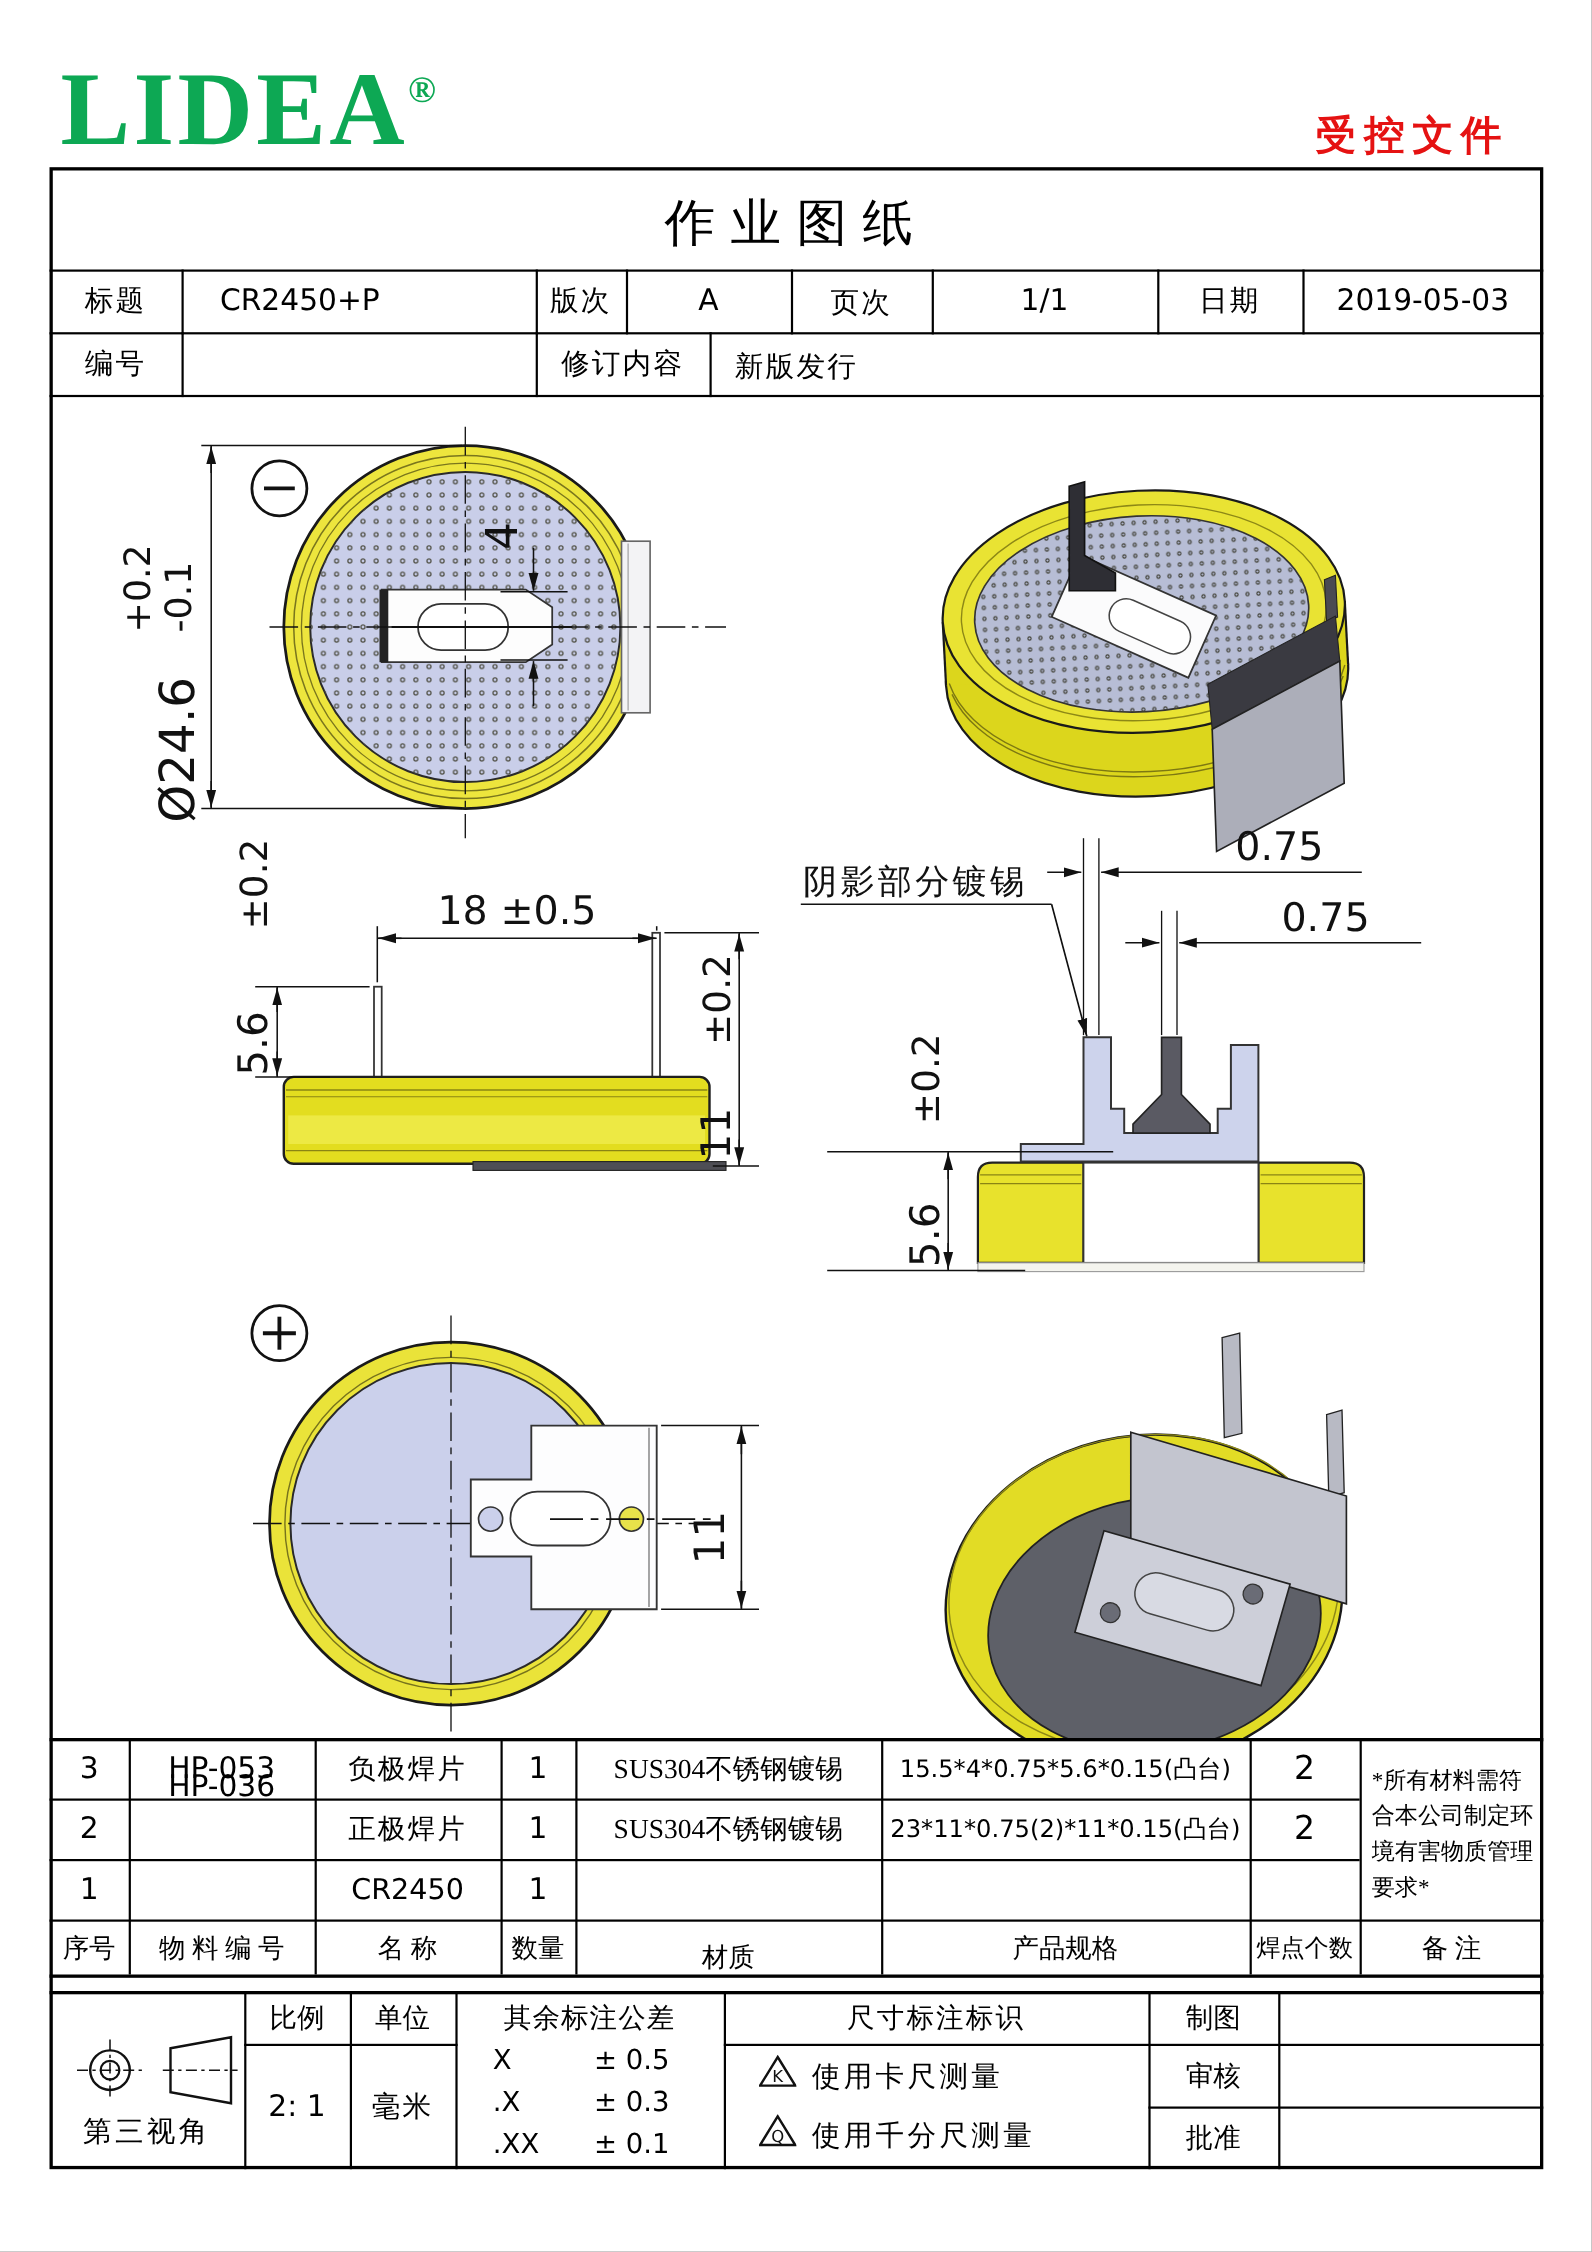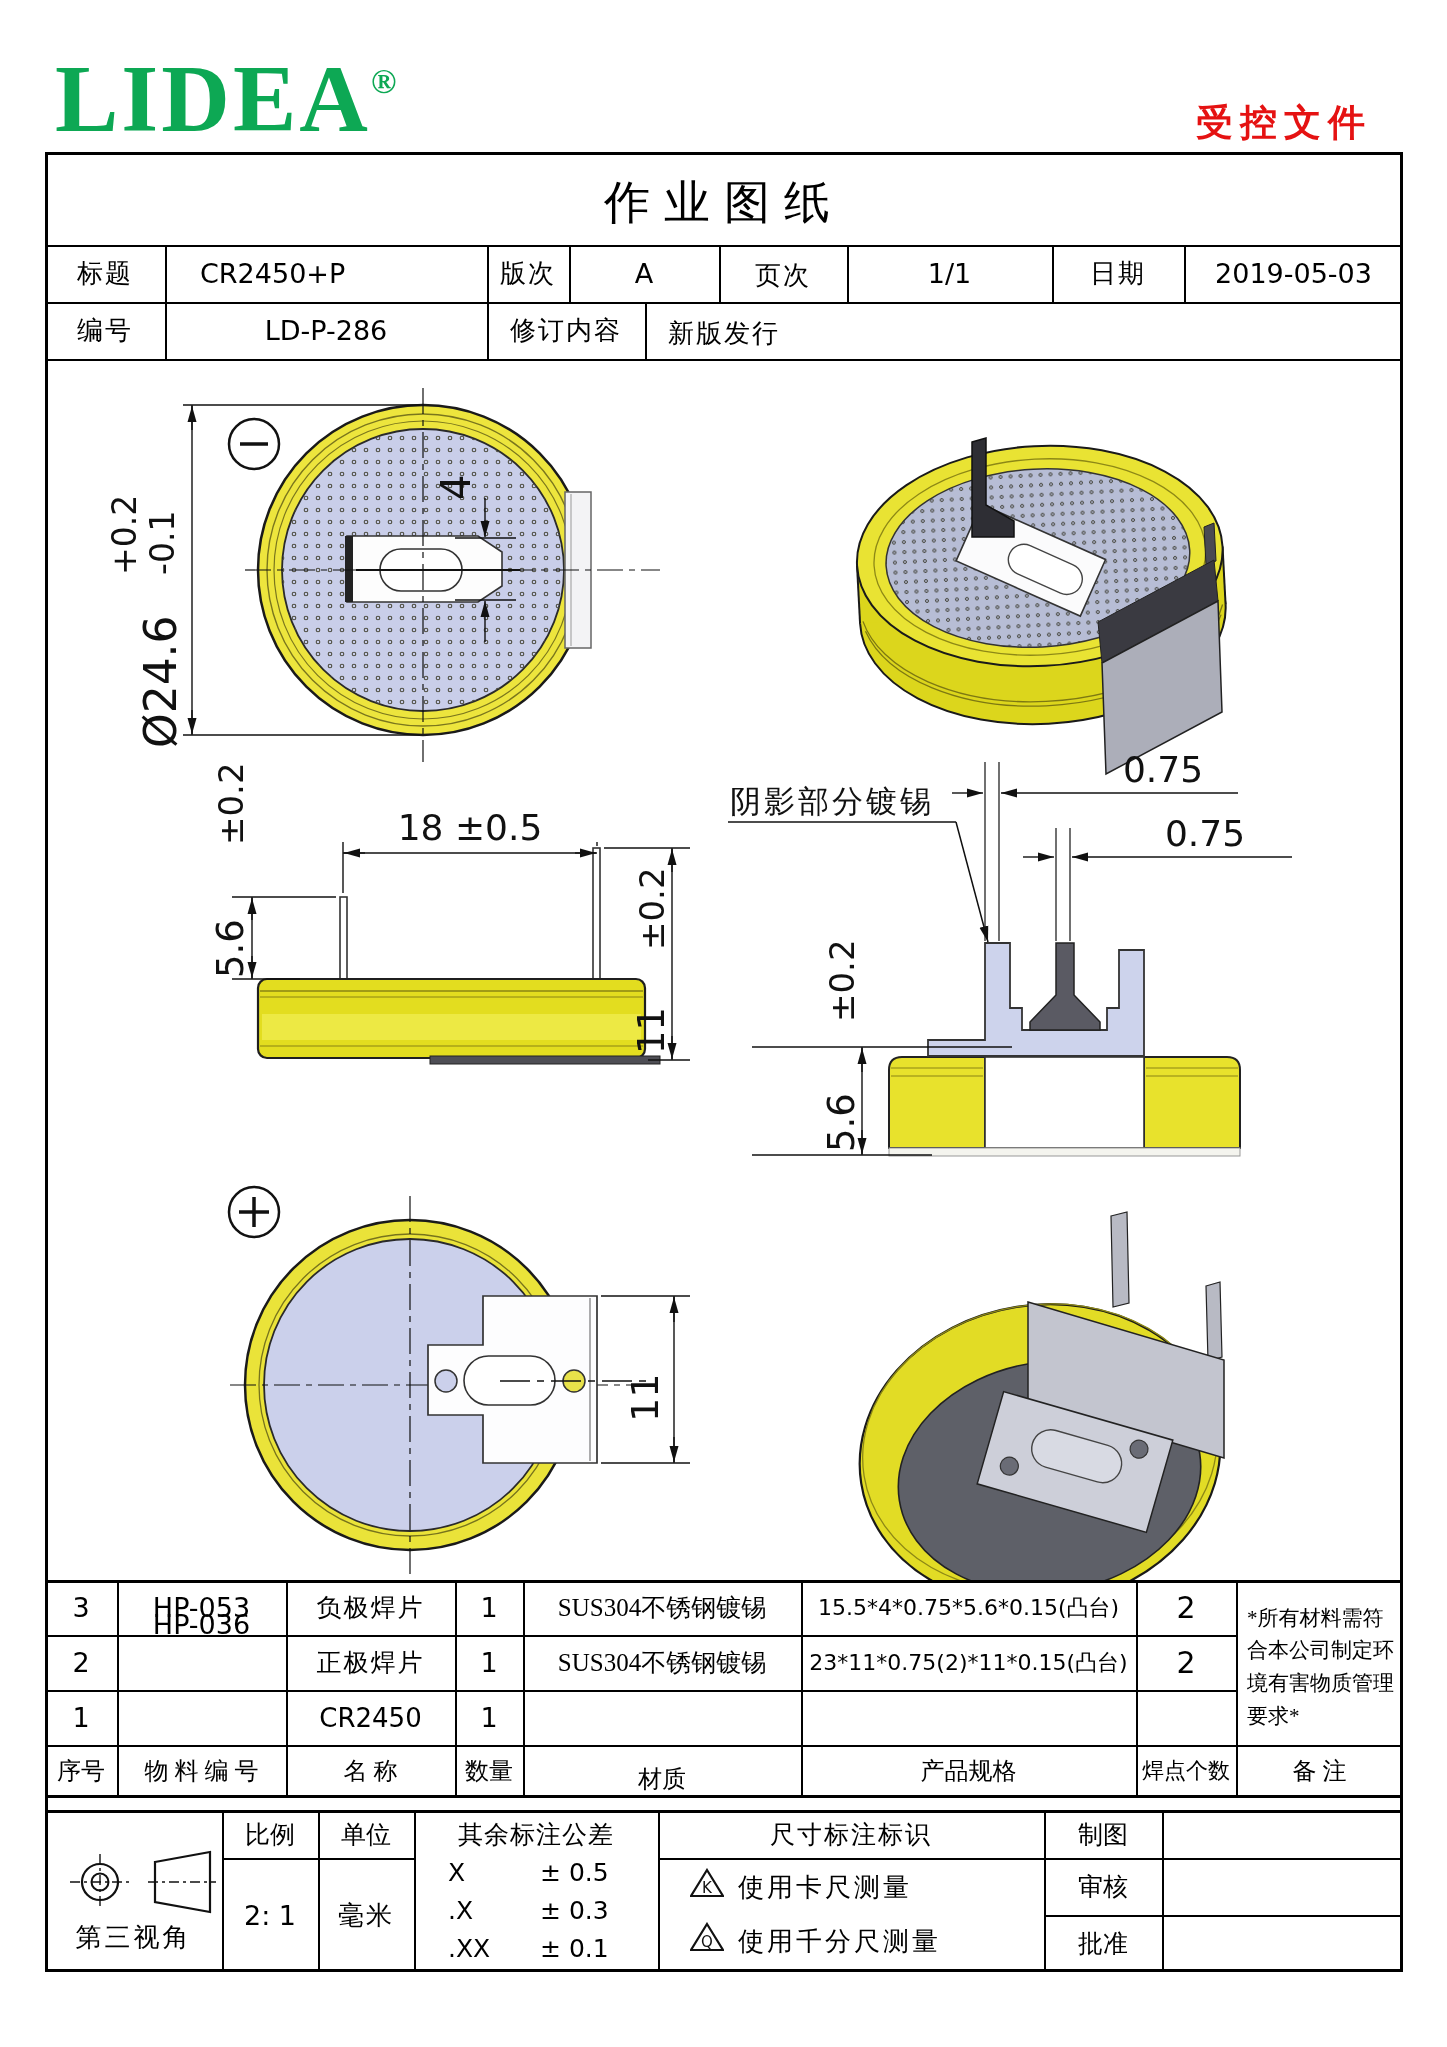--- a/index.html
+++ b/index.html
@@ -54,21 +54,20 @@
   <div class="t lbl cellc" style="left:45px;top:245px;width:120px;height:57px;">标题</div>
   <div class="t val sans" style="left:200px;top:258px;">CR2450+P</div>
   <div class="t lbl cellc" style="left:487px;top:245px;width:82px;height:57px;">版次</div>
   <div class="t val sans cellc" style="left:569px;top:245px;width:150px;height:57px;">A</div>
   <div class="t lbl cellc" style="left:719px;top:245px;width:128px;height:60px;">页次</div>
   <div class="t val sans cellc" style="left:847px;top:245px;width:205px;height:57px;">1/1</div>
   <div class="t lbl cellc" style="left:1052px;top:245px;width:132px;height:57px;">日期</div>
   <div class="t val sans cellc" style="left:1184px;top:245px;width:219px;height:57px;">2019-05-03</div>
 
   <div class="t lbl cellc" style="left:45px;top:302px;width:120px;height:57px;">编号</div>
-  <div class="t val sans cellc" style="left:165px;top:302px;width:322px;height:57px;">LD-P-286</div>
   <div class="t lbl cellc" style="left:487px;top:302px;width:158px;height:57px;">修订内容</div>
   <div class="t lbl" style="left:668px;top:316px;">新版发行</div>
 
   <svg class="abs" style="left:45px;top:359px;" width="1358" height="1221" viewBox="45 359 1358 1221">
     <defs>
       <marker id="arw" markerWidth="17" markerHeight="11" refX="16" refY="5.5" orient="auto" markerUnits="userSpaceOnUse">
         <path d="M0,1 L16,5.5 L0,10 Z" fill="#111"></path>
       </marker>
       <pattern id="d1" width="12" height="12" patternUnits="userSpaceOnUse">
         <circle cx="6" cy="6" r="1.8" fill="none" stroke="#4c4c40" stroke-width="1.1"></circle>

